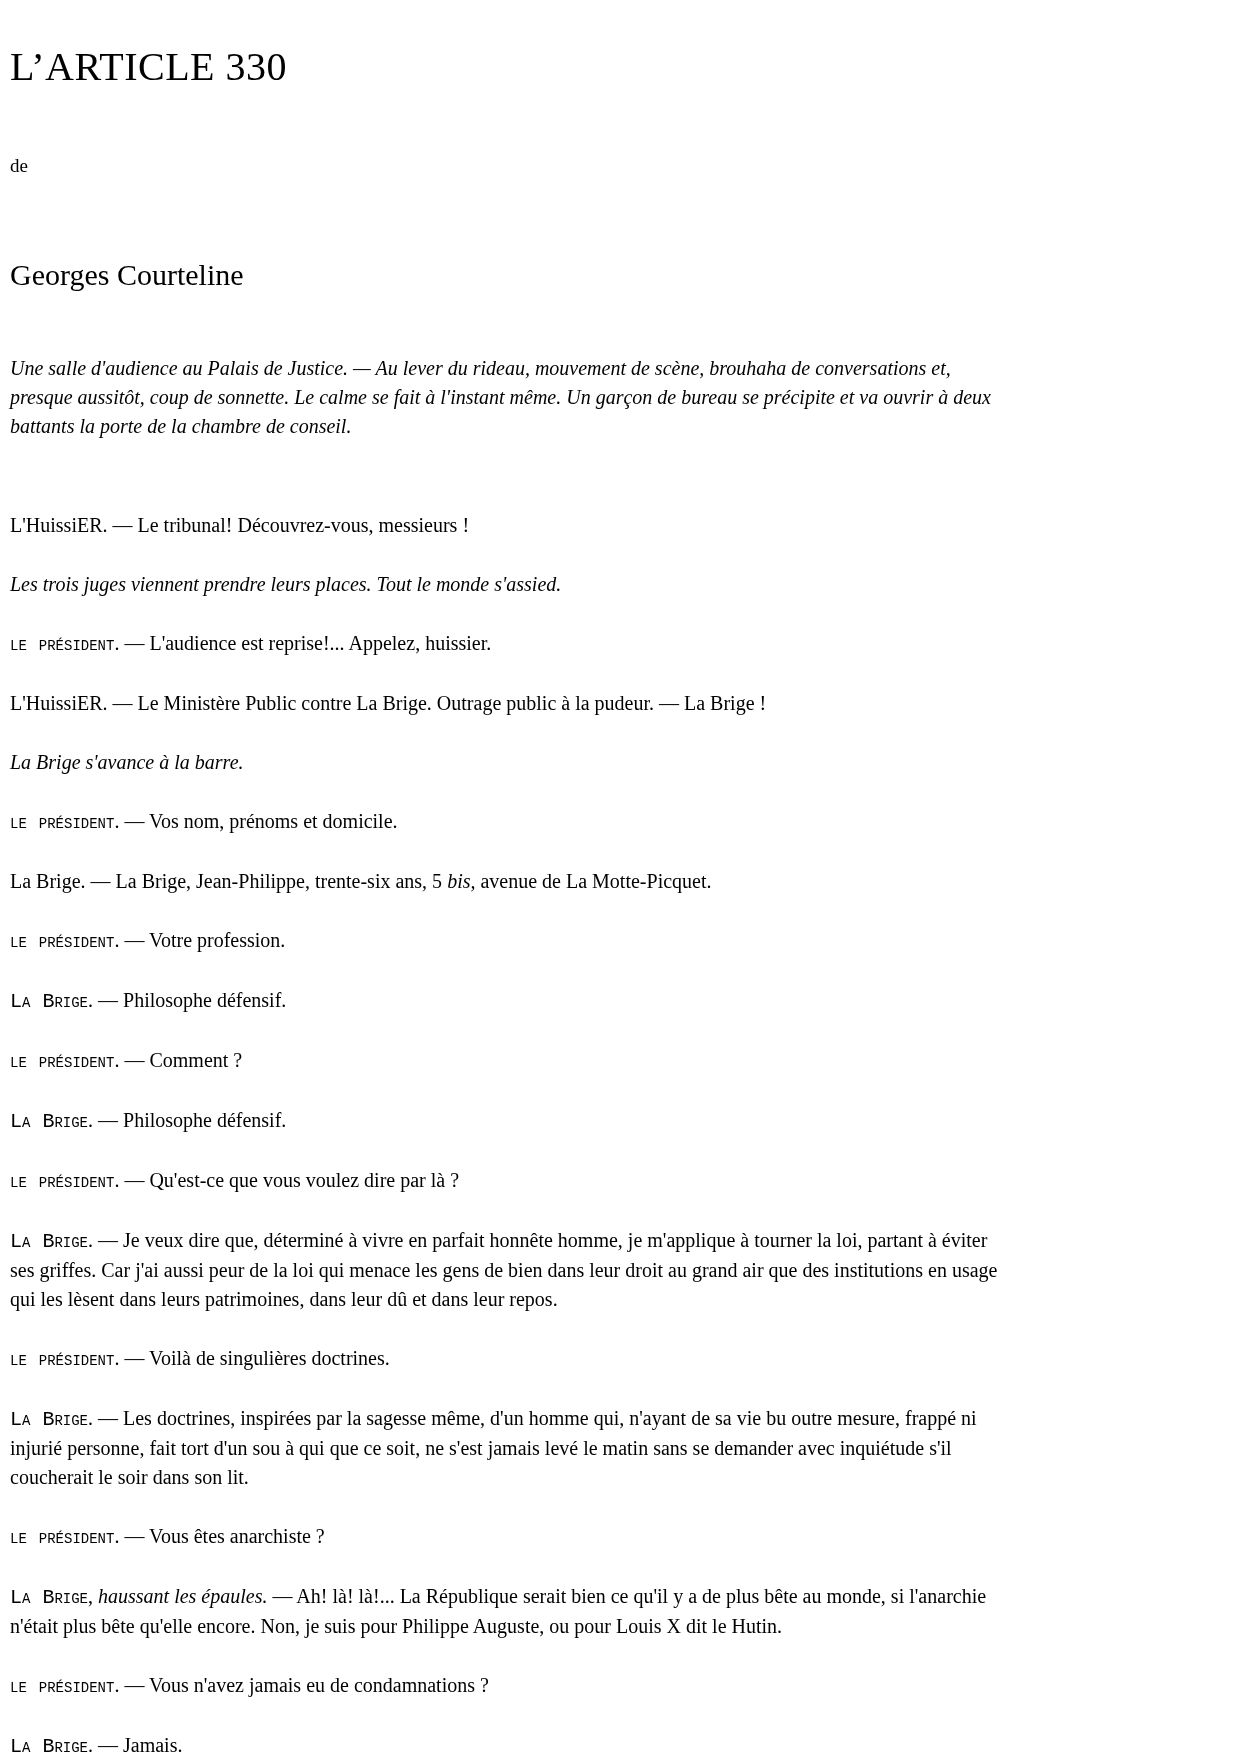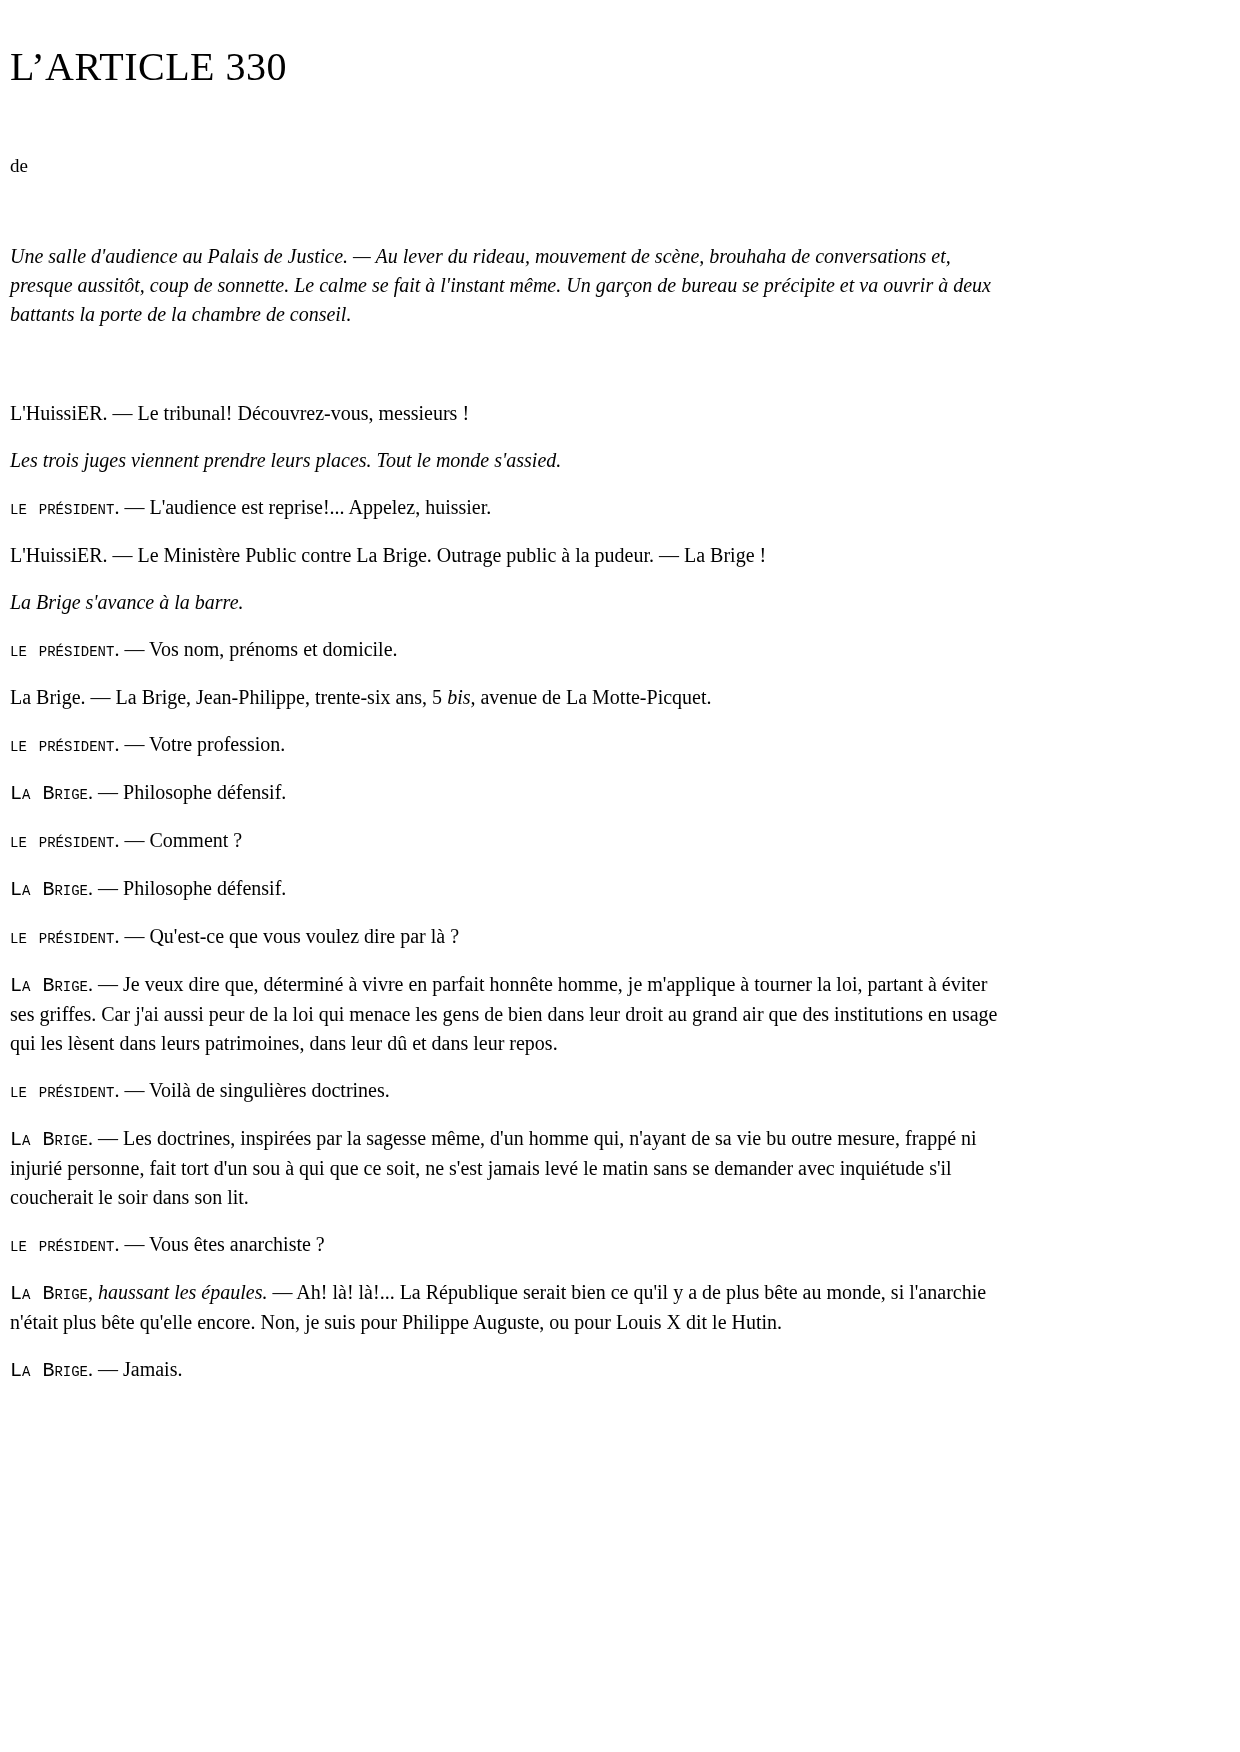--- a/index.html
+++ b/index.html
@@ -30,21 +30,21 @@
     font-size: 19px;
     margin: 62px 0 0 0;
   }
   h2.author {
     font-size: 30px;
     font-weight: 400;
     line-height: 1.15;
     margin: 78px 0 0 0;
   }
   #doc-body p {
-    margin: 18px 0;
+    margin: 30px 0;
   }
   #doc-body p.stage {
     font-style: italic;
   }
   #doc-body p.stage.opening {
     margin: 62px 0 70px 0;
   }
   .seg-speaker-sc {
     font-variant: small-caps;
     font-family: Liberation Mono, monospace;
@@ -56,34 +56,36 @@
   .seg-plain, .seg-speaker-plain {
     font-style: normal;
   }
 </style>
 </head>
 <body>
 
 <div class="page">
   <h1 class="doc-title">L’ARTICLE 330</h1>
   <p class="byline">de</p>
+  <h2 class="author">Georges Courteline</h2>
   <div id="doc-body">
       <p class="stage opening"><span class="seg-italic">Une salle d'audience au Palais de Justice. — Au lever du rideau, mouvement de scène, brouhaha de conversations et, presque aussitôt, coup de sonnette. Le calme se fait à l'instant même. Un garçon de bureau se précipite et va ouvrir à deux battants la porte de la chambre de conseil.</span></p>
       <p class="dialogue"><span class="seg-speaker-plain">L'HuissiER</span><span class="seg-plain">. — Le tribunal! Découvrez-vous, messieurs !</span></p>
       <p class="stage"><span class="seg-italic">Les trois juges viennent prendre leurs places. Tout le monde s'assied.</span></p>
       <p class="dialogue"><span class="seg-speaker-sc">le président</span><span class="seg-plain">. — L'audience est reprise!... Appelez, huissier.</span></p>
       <p class="dialogue"><span class="seg-speaker-plain">L'HuissiER</span><span class="seg-plain">. — Le Ministère Public contre La Brige. Outrage public à la pudeur. — La Brige !</span></p>
       <p class="stage"><span class="seg-italic">La Brige s'avance à la barre.</span></p>
       <p class="dialogue"><span class="seg-speaker-sc">le président</span><span class="seg-plain">. — Vos nom, prénoms et domicile.</span></p>
       <p class="dialogue"><span class="seg-speaker-plain">La Brige</span><span class="seg-plain">. — La Brige, Jean-Philippe, trente-six ans, 5 </span><span class="seg-italic">bis,</span><span class="seg-plain"> avenue de La Motte-Picquet.</span></p>
       <p class="dialogue"><span class="seg-speaker-sc">le président</span><span class="seg-plain">. — Votre profession.</span></p>
       <p class="dialogue"><span class="seg-speaker-sc">La Brige</span><span class="seg-plain">. — Philosophe défensif.</span></p>
       <p class="dialogue"><span class="seg-speaker-sc">le président</span><span class="seg-plain">. — Comment ?</span></p>
       <p class="dialogue"><span class="seg-speaker-sc">La Brige</span><span class="seg-plain">. — Philosophe défensif.</span></p>
       <p class="dialogue"><span class="seg-speaker-sc">le président</span><span class="seg-plain">. — Qu'est-ce que vous voulez dire par là ?</span></p>
       <p class="dialogue"><span class="seg-speaker-sc">La Brige</span><span class="seg-plain">. — Je veux dire que, déterminé à vivre en parfait honnête homme, je m'applique à tourner la loi, partant à éviter ses griffes. Car j'ai aussi peur de la loi qui menace les gens de bien dans leur droit au grand air que des institutions en usage qui les lèsent dans leurs patrimoines, dans leur dû et dans leur repos.</span></p>
       <p class="dialogue"><span class="seg-speaker-sc">le président</span><span class="seg-plain">. — Voilà de singulières doctrines.</span></p>
       <p class="dialogue"><span class="seg-speaker-sc">La Brige</span><span class="seg-plain">. — Les doctrines, inspirées par la sagesse même, d'un homme qui, n'ayant de sa vie bu outre mesure, frappé ni injurié personne, fait tort d'un sou à qui que ce soit, ne s'est jamais levé le matin sans se demander avec inquiétude s'il coucherait le soir dans son lit.</span></p>
       <p class="dialogue"><span class="seg-speaker-sc">le président</span><span class="seg-plain">. — Vous êtes anarchiste ?</span></p>
       <p class="dialogue"><span class="seg-speaker-sc">La Brige</span><span class="seg-plain">, </span><span class="seg-italic">haussant les épaules.</span><span class="seg-plain"> — Ah! là! là!... La République serait bien ce qu'il y a de plus bête au monde, si l'anarchie n'était plus bête qu'elle encore. Non, je suis pour Philippe Auguste, ou pour Louis X dit le Hutin.</span></p>
+      <p class="dialogue"><span class="seg-speaker-sc">le président</span><span class="seg-plain">. — Vous n'avez jamais eu de condamnations ?</span></p>
       <p class="dialogue"><span class="seg-speaker-sc">La Brige</span><span class="seg-plain">. — Jamais.</span></p>
     </div>
 </div>
 
 </body></html>

